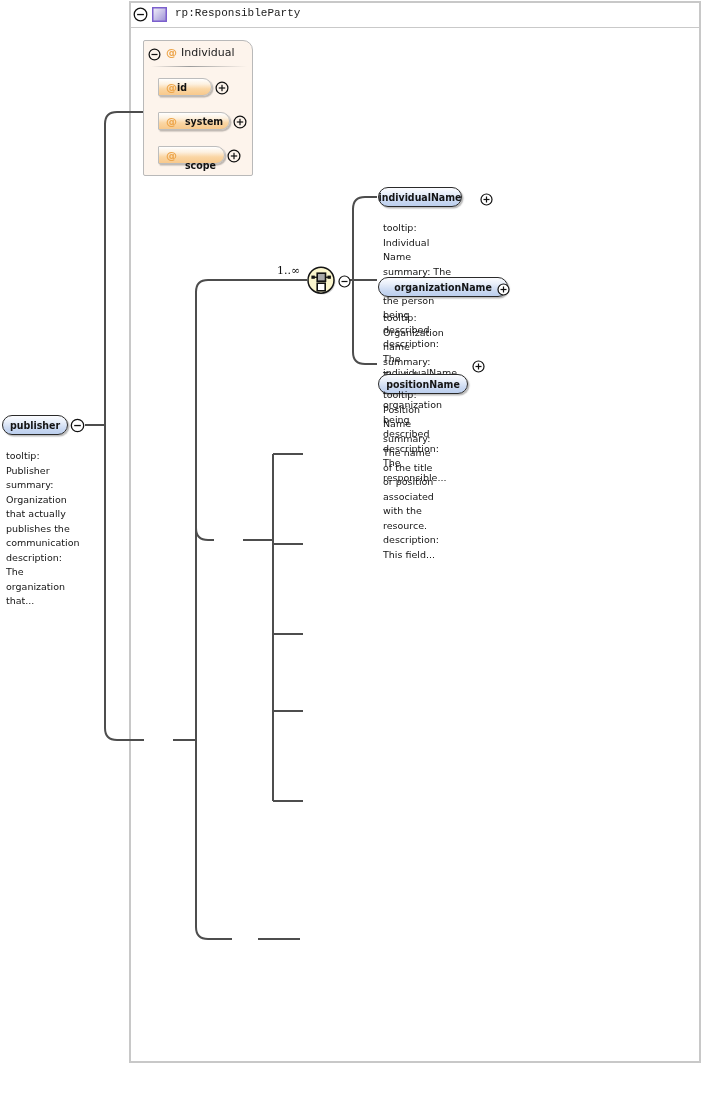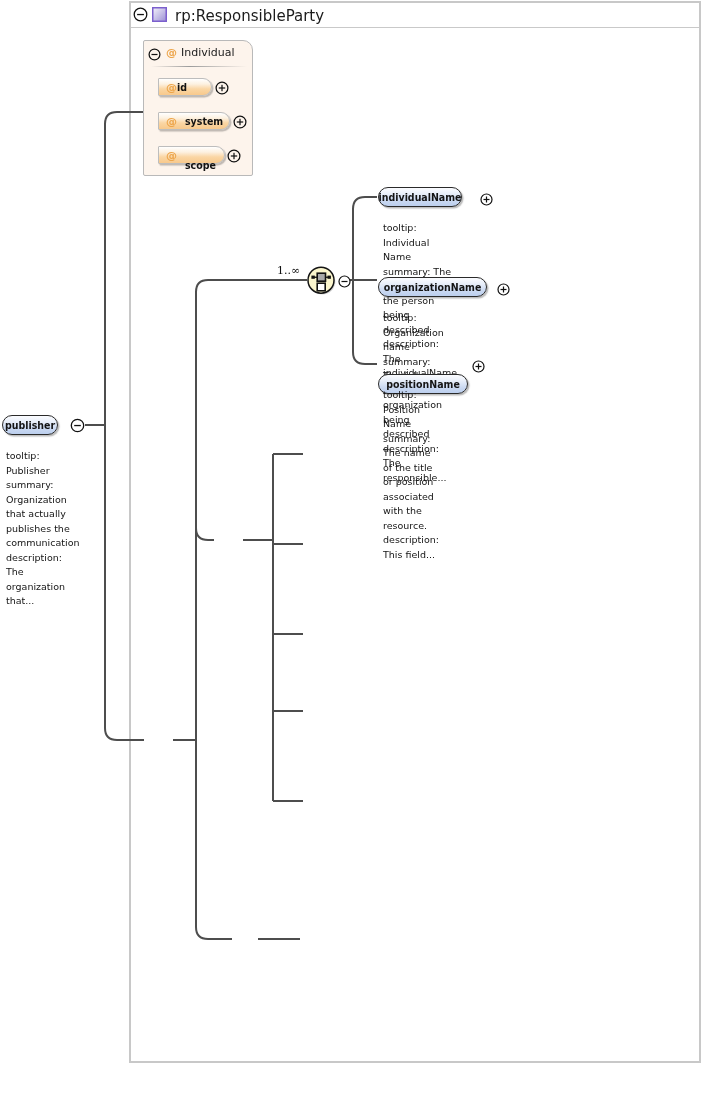--- a/index.html
+++ b/index.html
@@ -5,21 +5,21 @@
   html,body{margin:0;padding:0;background:#ffffff;}
   body{width:706px;height:1111px;position:relative;overflow:hidden;
        font-family:"DejaVu Sans",sans-serif;-webkit-font-smoothing:antialiased;}
   .abs{position:absolute;}
 
   
   #outer-frame{left:129px;top:1px;width:572px;height:1062px;
        border:2px solid #c8c8c8;background:#ffffff;box-sizing:border-box;}
   #outer-divider{left:131px;top:27px;width:568px;height:1px;background:#c9c9c9;}
 
-  .ttl{font-size:15px;color:#1b1b1b;white-space:nowrap;}
+  .ttl{font-size:11px;color:#1b1b1b;white-space:nowrap;font-family:Liberation Mono, monospace;}
 
   
   #attr-panel{left:143px;top:40px;width:110px;height:136px;
       background:#fdf4ec;border:1px solid #b9b9b9;border-radius:2px 10px 2px 2px;box-sizing:border-box;}
   #attr-divider{left:151px;top:66px;width:96px;height:1px;
       background:linear-gradient(to right,#fdf4ec,#9b9b9b 40%,#fdf4ec);}
   .attr-label{font-size:11px;color:#1b1b1b;}
   .at-sym{color:#eda54a;font-weight:bold;font-size:11px;font-family:"DejaVu Sans",sans-serif;}
 
   .attrbox{height:18px;box-sizing:border-box;border:1px solid #bdbdbd;
@@ -145,21 +145,21 @@
     <span class="nm" style="margin-left:8px;margin-top:20px;">scope</span>
   </div>
   <div class="abs" style="left:227px;top:148px;">
     <svg width="14" height="14" viewBox="0 0 14 14">
         <circle cx="7" cy="7" r="5.9" fill="#fdf4ec" stroke="#111" stroke-width="1.25"></circle>
         <rect x="3.8" y="6.4" width="6.4" height="1.2" fill="#111"></rect>
         <rect x="6.4" y="3.8" width="1.2" height="6.4" fill="#111"></rect>
       </svg>
   </div>
 
-  <div class="abs elbox" style="left:2px;top:415px;width:56px;">
+  <div class="abs elbox" style="left:2px;top:415px;width:66px;">
     <span class="nm">publisher</span>
   </div>
   <div class="abs" style="left:70px;top:418px;">
     <svg width="15" height="15" viewBox="0 0 15 15">
         <circle cx="7.5" cy="7.5" r="6.2" fill="#fff" stroke="#111" stroke-width="1.3"></circle>
         <rect x="4.2" y="6.9" width="6.6" height="1.3" fill="#111"></rect>
       </svg>
   </div>
   <div class="abs tipwrap" style="left:1px;top:441px;">
     <div class="tiptext">tooltip: Publisher summary: Organization that actually publishes the communication description: The organization that...</div>
@@ -193,21 +193,21 @@
     <svg width="13" height="13" viewBox="0 0 13 13">
         <circle cx="6.5" cy="6.5" r="5.5" fill="#fff" stroke="#111" stroke-width="1.2"></circle>
         <rect x="3.5" y="5.9" width="6" height="1.2" fill="#111"></rect>
         <rect x="5.9" y="3.5" width="1.2" height="6" fill="#111"></rect>
       </svg>
   </div>
   <div class="abs tipwrap" style="left:378px;top:213px;">
     <div class="tiptext">tooltip: Individual Name summary: The full name of the person being described description: The individualName field...</div>
   </div>
 
-  <div class="abs elbox" style="left:378px;top:277px;width:109px;">
+  <div class="abs elbox" style="left:378px;top:277px;width:130px;">
     <span class="nm">organizationName</span>
   </div>
   <div class="abs" style="left:497px;top:281px;">
     <svg width="13" height="13" viewBox="0 0 13 13">
         <circle cx="6.5" cy="6.5" r="5.5" fill="#fff" stroke="#111" stroke-width="1.2"></circle>
         <rect x="3.5" y="5.9" width="6" height="1.2" fill="#111"></rect>
         <rect x="5.9" y="3.5" width="1.2" height="6" fill="#111"></rect>
       </svg>
   </div>
   <div class="abs tipwrap" style="left:378px;top:303px;">

